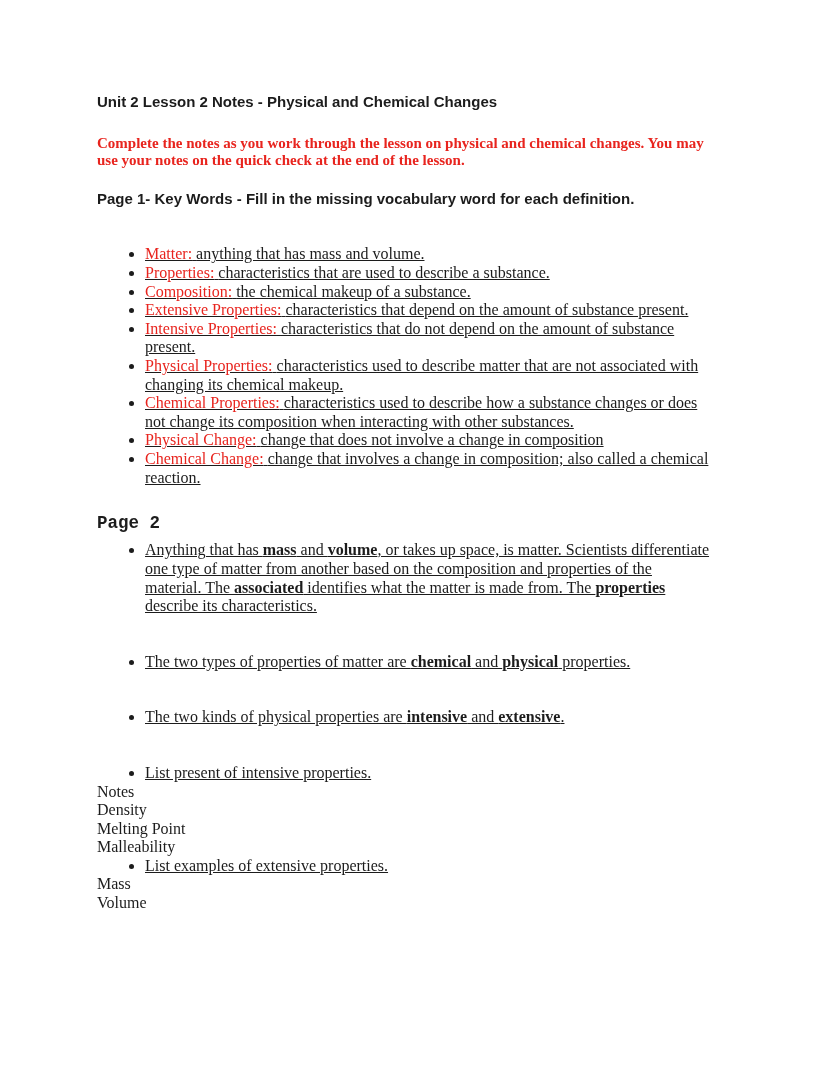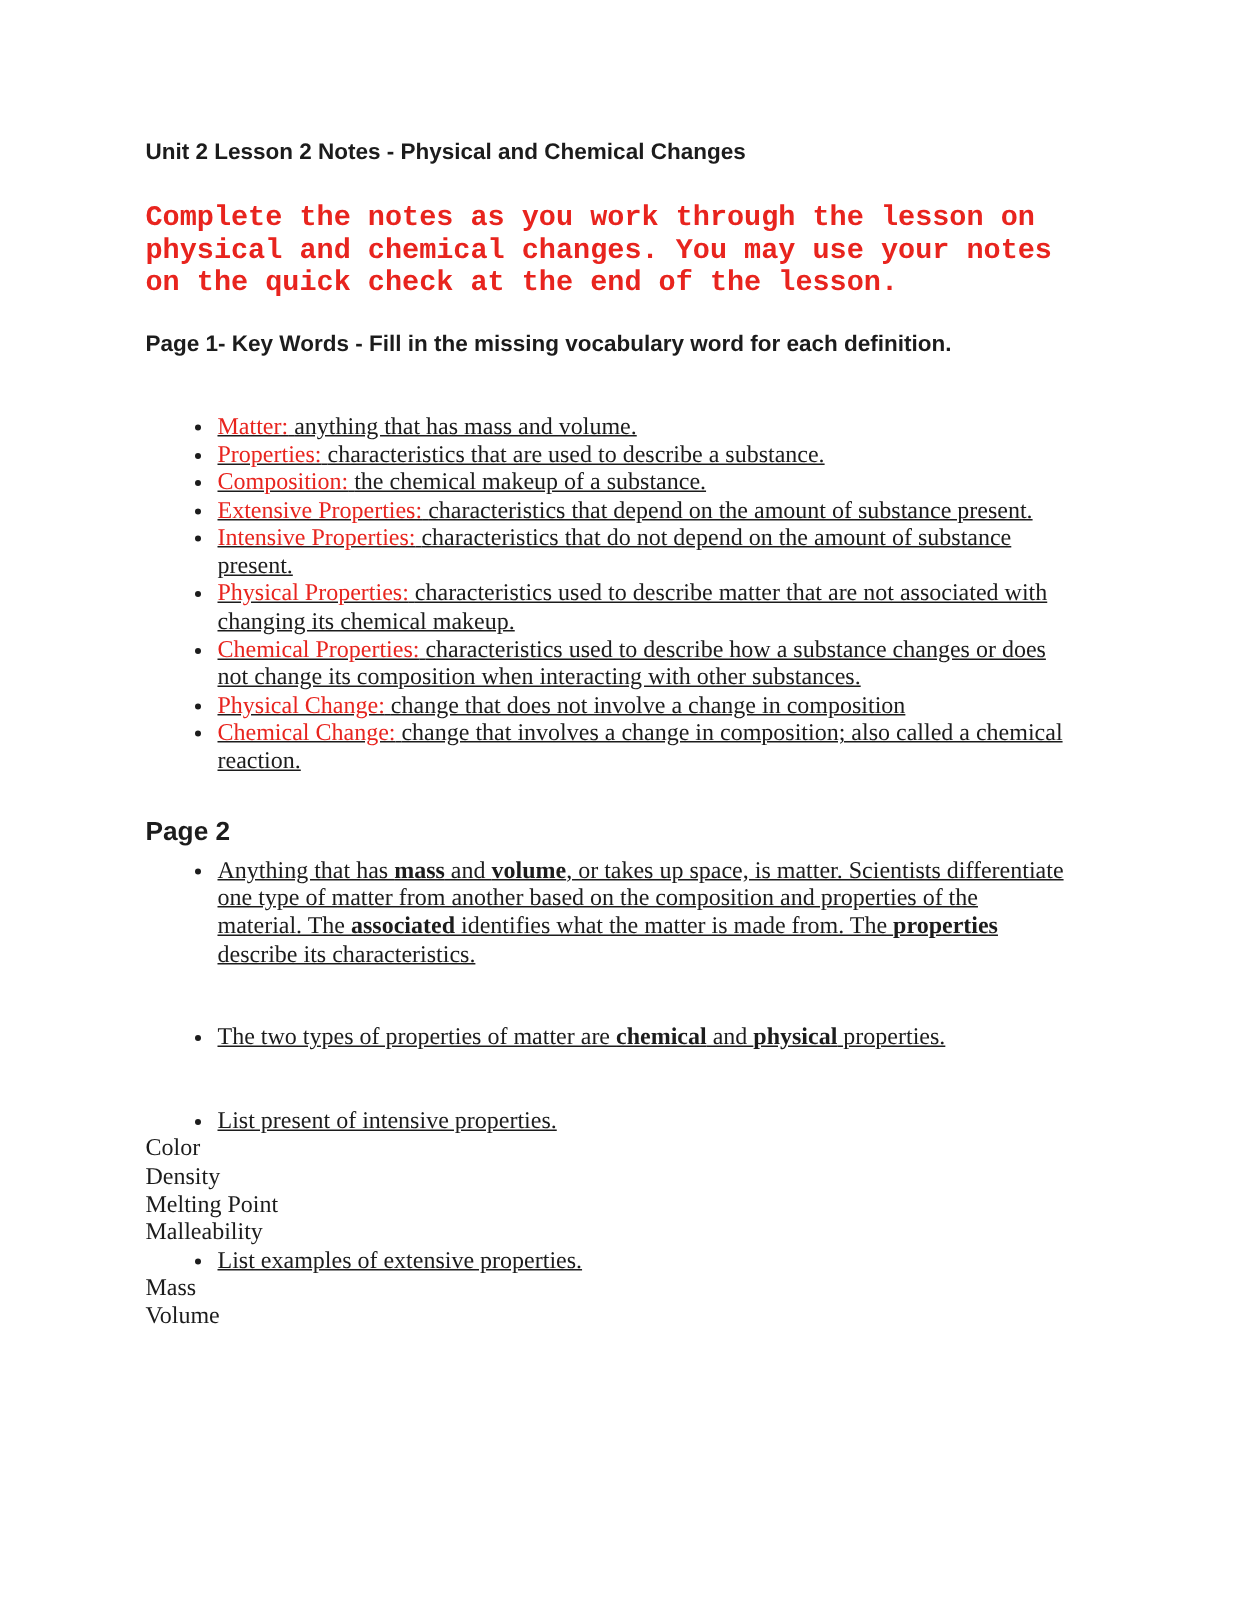--- a/index.html
+++ b/index.html
@@ -21,23 +21,23 @@
     margin: 0;
     font-family: "Liberation Sans", sans-serif;
     font-weight: bold;
     font-size: 15px;
     line-height: 1.15;
     color: var(--ink, #1c1c1c);
   }
   .instructions {
     margin: 25px 0 0 0;
     max-width: 622px;
-    font-family: Liberation Mono, monospace;
+    font-family: Liberation Serif, serif;
     font-weight: bold;
-    font-size: 19px;
+    font-size: 15px;
     line-height: 1.13;
     color: var(--red, #e8241e);
   }
   .section1-heading {
     margin: 21px 0 0 0;
     font-family: "Liberation Sans", sans-serif;
     font-weight: bold;
     font-size: 15px;
     line-height: 1.15;
     color: var(--ink, #1c1c1c);
@@ -53,21 +53,21 @@
     margin: 0;
     padding: 0 0 0 48px;
     list-style: disc outside;
     text-decoration: underline;
   }
   ul.bullets li { max-width: 596px; }
   ul.vocab { margin-top: 38px; }
   .term { color: var(--red, #e8241e); }
   .section2-heading {
     margin: 27px 0 0 0;
-    font-family: Liberation Sans, sans-serif;
+    font-family: Liberation Mono, monospace;
     font-weight: bold;
     font-size: 17.5px;
     line-height: 1.1;
     color: var(--ink, #1c1c1c);
   }
   ul.note-first { margin-top: 8px; }
   ul.note-spaced { margin-top: 37px; }
   .examples { margin: 0; }
   .examples div { line-height: 18.6px; }
 </style>
@@ -97,27 +97,30 @@
   <h3 class="section2-heading">Page 2</h3>
 
   <ul class="bullets note-first serif">
     <li>Anything that has <b>mass</b> and <b>volume</b>, or takes up space, is matter. Scientists differentiate one type of matter from another based on the composition and properties of the material. The <b>associated</b> identifies what the matter is made from. The <b>properties</b> describe its characteristics.</li>
   </ul>
 
   <ul class="bullets note-spaced serif">
     <li>The two types of properties of matter are <b>chemical</b> and <b>physical</b> properties.</li>
   </ul>
 
+  <ul class="bullets note-spaced serif">
+    <li>The two kinds of physical properties are <b>intensive</b> and <b>extensive</b>.</li>
+  </ul>
 
   <ul class="bullets note-spaced serif">
     <li>List present of intensive properties.</li>
   </ul>
 
   <div class="examples serif">
-    <div>Color</div>
+    <div>Notes</div>
     <div>Density</div>
     <div>Melting Point</div>
     <div>Malleability</div>
   </div>
 
   <ul class="bullets serif">
     <li>List examples of extensive properties.</li>
   </ul>
 
   <div class="examples serif">

